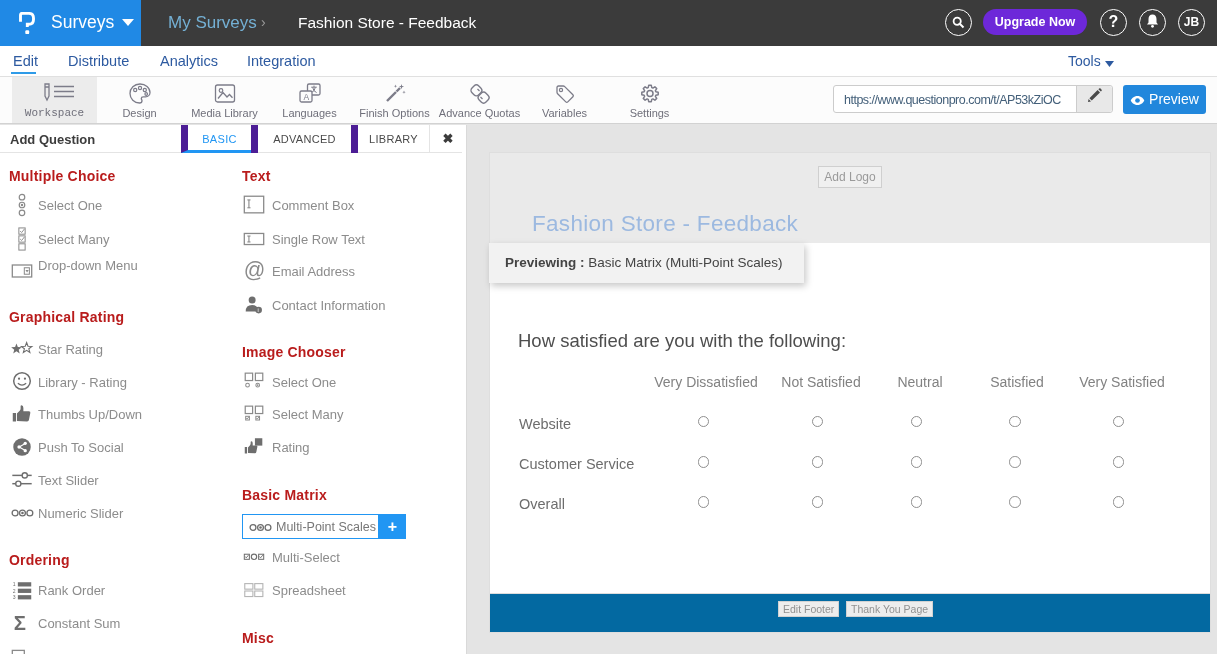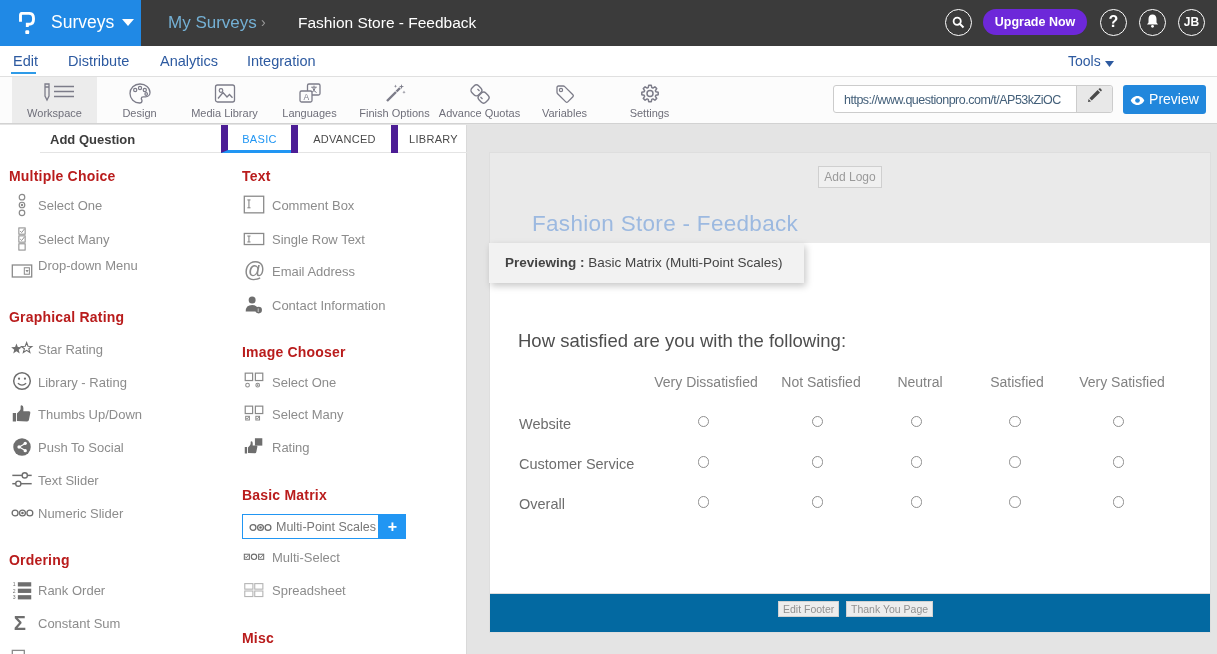--- a/index.html
+++ b/index.html
@@ -24,21 +24,21 @@
 .titem { position:absolute; top:0; width:85px; height:46px; text-align:center; }
 .titem .ticon { margin-top:5px; height:23px; }
 .titem .tlabel { font-size:11px; color:#6f6f7a; margin-top:2px; white-space:nowrap; }
 #titem0 { background:#ececec; }
 #urlbox { position:absolute; left:833px; top:8px; width:280px; height:28px; background:#fff; border:1px solid #ccc; border-radius:3px; }
 #urltext { position:absolute; left:10px; top:7px; width:233px; font-size:12.5px; letter-spacing:-0.5px; color:#44607a; white-space:nowrap; overflow:hidden; }
 #urlpencil { position:absolute; right:0; top:0; width:36px; height:26px; background:#e8e8e8; border-left:1px solid #ccc; border-radius:0 3px 3px 0; text-align:center; line-height:24px; }
 #previewbtn { position:absolute; left:1123px; top:8px; width:83px; height:29px; background:#2187dc; border-radius:3px; color:#fff; font-size:14px; text-align:center; line-height:29px; }
 
 #panel { position:absolute; left:0; top:125px; width:467px; height:529px; background:#fff; border-right:1px solid #d9d9d9; }
-#panelhead { position:absolute; left:0; top:0; width:462px; height:28px; border-bottom:1px solid #e4e4e4;margin-left:40px; }
+#panelhead { position:absolute; left:0; top:0; width:462px; height:28px; border-bottom:1px solid #e4e4e4; }
 #addq { position:absolute; left:10px; top:7px; font-size:13px; font-weight:bold; color:#3c3c3c; }
 .ptab { position:absolute; top:0; height:28px; font-size:11px; text-align:center; line-height:28px; color:#4a4a4a; letter-spacing:0.3px; border-left:7px solid #4c1d95; }
 #tab-basic { left:181px; width:70px; color:#2196f3; border-bottom:3px solid #2196f3; }
 #tab-adv { left:251px; width:100px; }
 #tab-lib { left:351px; width:78px; }
 #tab-x { left:429px; width:37px; border-left:1px solid #e4e4e4; color:#3c3c3c; font-size:13px; font-weight:bold; }
 .sechead { position:absolute; font-size:14px; color:#b91c1c; font-weight:bold; letter-spacing:0.2px; }
 .qitem { position:absolute; font-size:13px; color:#8c8c8c; white-space:nowrap; }
 .qicon { position:absolute; width:24px; height:24px; }
 
@@ -97,21 +97,21 @@
   <span class="navlink" style="left:160px;">Analytics</span>
   <span class="navlink" style="left:247px;">Integration</span>
   <span class="navlink" style="left:1068px;font-size:14px;">Tools</span>
   <svg class="abs" style="left:1105px;top:15px" width="9" height="6" viewBox="0 0 9 6">
       <path d="M0 0 L9 0 L4.5 6 Z" fill="#2d5aa0"></path>
     </svg>
   <span class="navlink" style="left:1132px;font-size:12.5px;top:9px;margin-top:27px;">Responses: 0</span>
 </div>
 
 <div id="toolbar">
-  <div class="titem" id="titem0" style="left:12px;">
+  <div class="titem" id="titem0" style="left:12px;font-family:Liberation Mono, monospace;">
     <div class="ticon"><svg width="46" height="22" viewBox="0 0 46 22">
           <path d="M13 2 L13 14 L15 18 L17 14 L17 2 Z M13 5 L17 5" fill="none" stroke="#7c7c89" stroke-width="1.3"></path>
           <line x1="22" y1="4.5" x2="42" y2="4.5" stroke="#7c7c89" stroke-width="1.5"></line>
           <line x1="22" y1="9.5" x2="42" y2="9.5" stroke="#7c7c89" stroke-width="1.5"></line>
           <line x1="22" y1="14.5" x2="42" y2="14.5" stroke="#7c7c89" stroke-width="1.5"></line>
         </svg></div>
     <div class="tlabel">Workspace</div>
   </div>
   <div class="titem" style="left:97px;">
     <div class="ticon"><svg width="24" height="23" viewBox="0 0 24 23">

